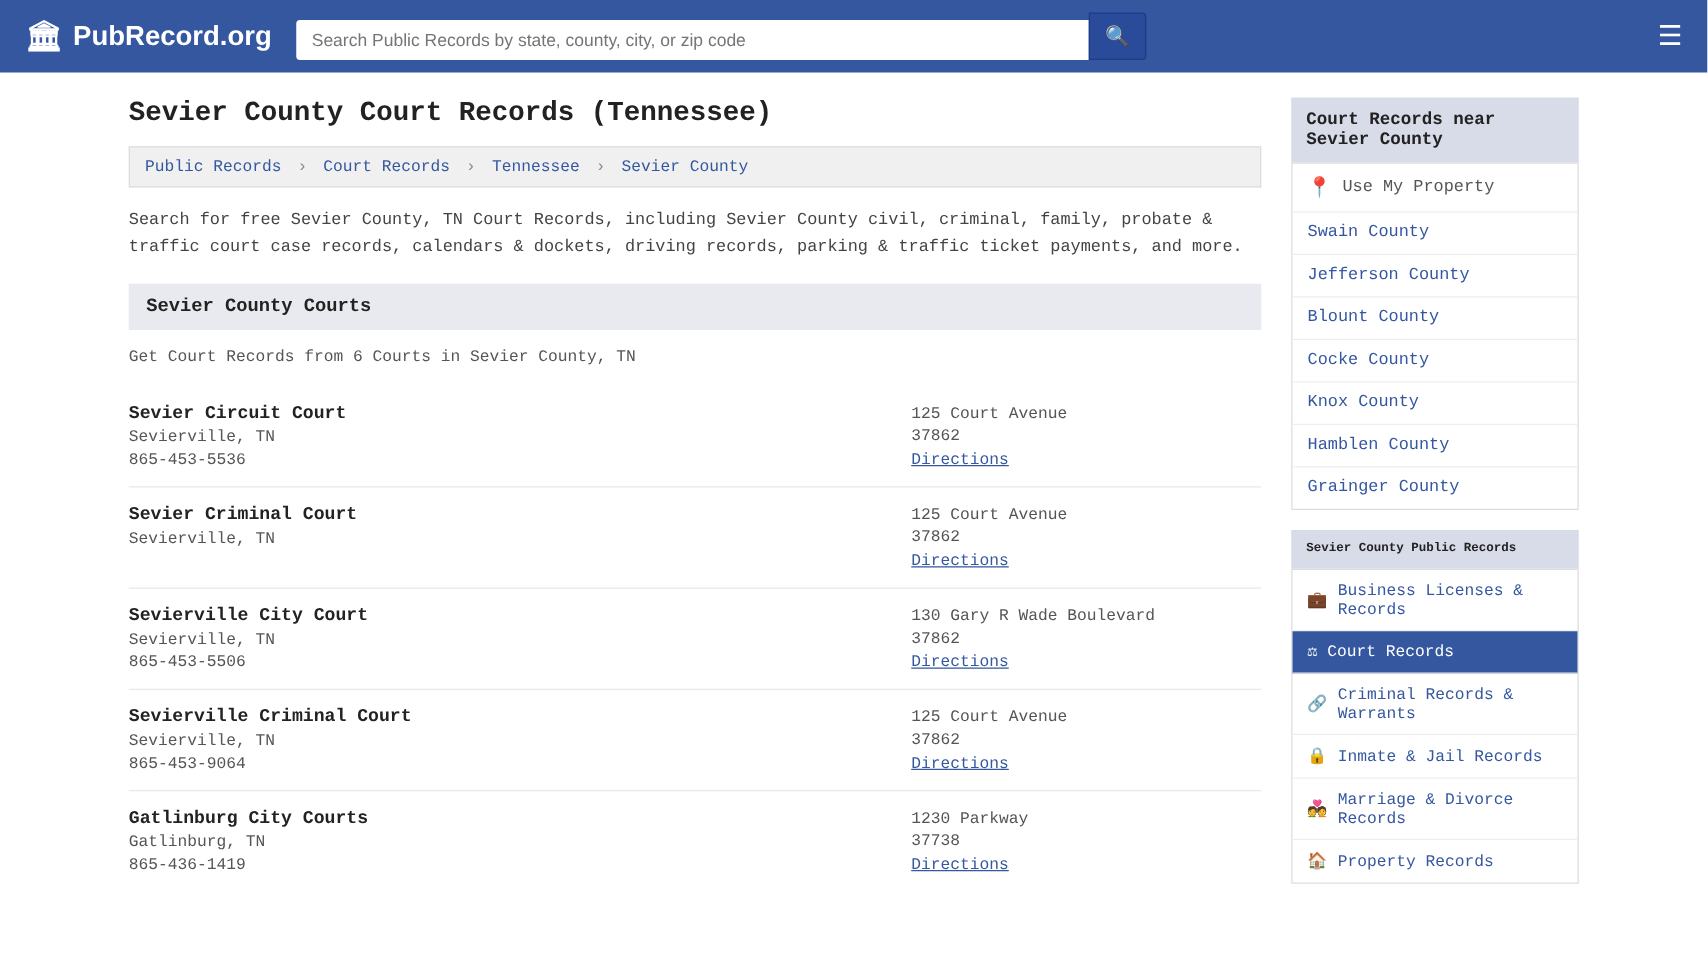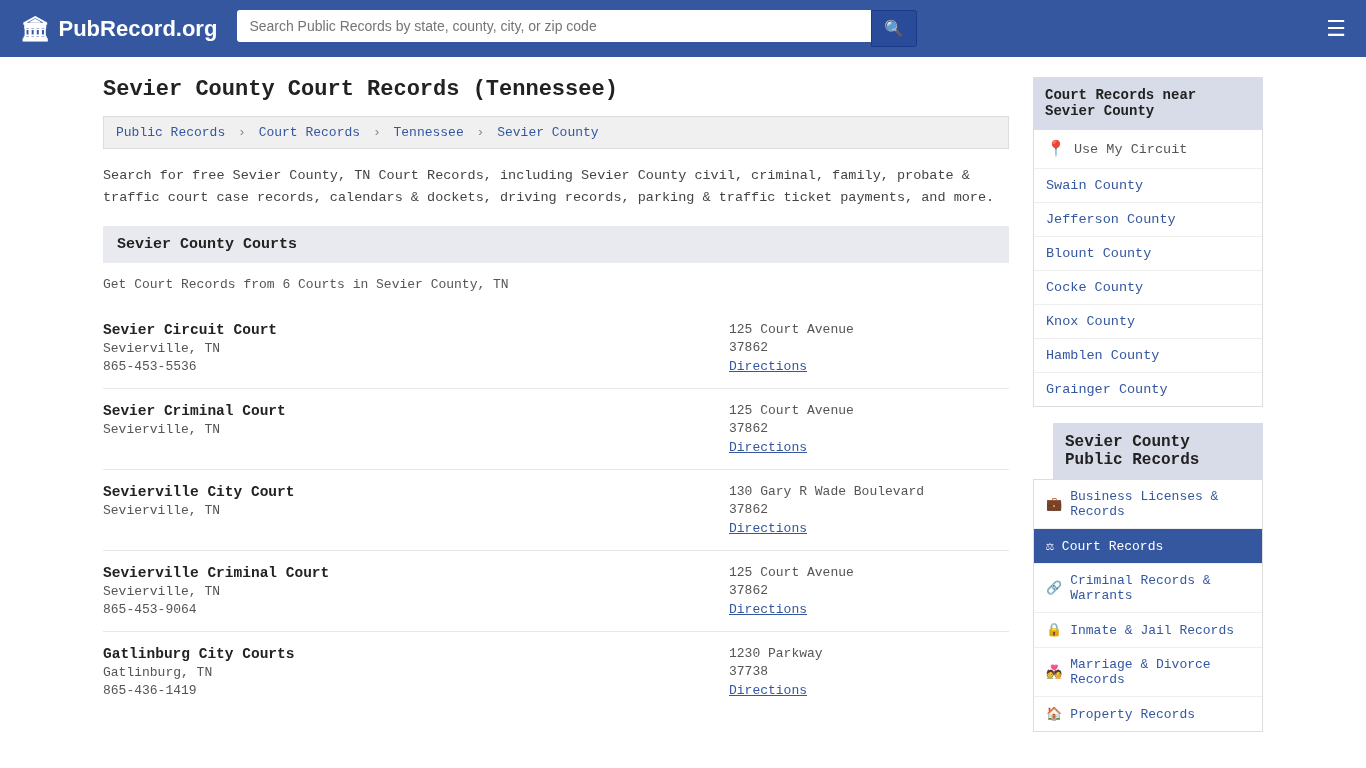--- a/index.html
+++ b/index.html
@@ -21,21 +21,21 @@
       align-items: center;
       gap: 8px;
       white-space: nowrap;
     }
     .header-logo .icon-building {
       font-size: 24px;
     }
     .search-bar-wrapper {
       flex: 1;
       display: flex;
-      align-items: flex-start;
+      align-items: flex-end;
       max-width: 680px;
     }
     .search-input {
       width: 100%;
       padding: 8px 12px;
       font-size: 14px;
       border: none;
       border-radius: 3px 0 0 3px;
       outline: none;
     }
@@ -186,23 +186,22 @@
       color: #555;
     }
     .sidebar-item.use-location .dot-icon {
       color: #c0392b;
       font-size: 16px;
     }
     .sidebar-section-title {
       background: #d8dce8;
       padding: 10px 12px;
       font-weight: bold;
-      font-size: 16px;
-      color: #222;
-      margin-left: 20px;
+      font-size: 10px;
+      color: #222;
     }
     .sidebar-records-list {
       border: 1px solid #ddd;
     }
     .sidebar-records-item {
       padding: 9px 12px;
       border-bottom: 1px solid #eee;
       font-size: 13px;
       color: #3457a0;
       cursor: pointer;
@@ -280,20 +279,21 @@
     <div class="court-right">
       <div class="court-address">125 Court Avenue</div>
       <div class="court-zip">37862</div>
       <a class="court-directions" href="#">Directions</a>
     </div>
   </div>
         <div class="court-entry">
     <div class="court-left">
       <div class="court-name">Sevierville City Court</div>
       <div class="court-city">Sevierville, TN</div>
+      <div class="court-phone">865-453-5506</div>
     </div>
     <div class="court-right">
       <div class="court-address">130 Gary R Wade Boulevard</div>
       <div class="court-zip">37862</div>
       <a class="court-directions" href="#">Directions</a>
     </div>
   </div>
         <div class="court-entry">
     <div class="court-left">
       <div class="court-name">Sevierville Criminal Court</div>
@@ -321,21 +321,21 @@
       </div>
 
   </div>
 
   <aside class="sidebar">
 
     <div class="sidebar-section-header">Court Records near Sevier County</div>
     <div class="sidebar-list">
       <div class="sidebar-item use-location">
         <span class="dot-icon">📍</span>
-        <span>Use My Circuit</span>
+        <span>Use My Property</span>
       </div>
       <div id="nearby-counties-list">
           <div class="sidebar-item">Swain County</div>
           <div class="sidebar-item">Jefferson County</div>
           <div class="sidebar-item">Blount County</div>
           <div class="sidebar-item">Cocke County</div>
           <div class="sidebar-item">Knox County</div>
           <div class="sidebar-item">Hamblen County</div>
           <div class="sidebar-item">Grainger County</div>
         </div>

